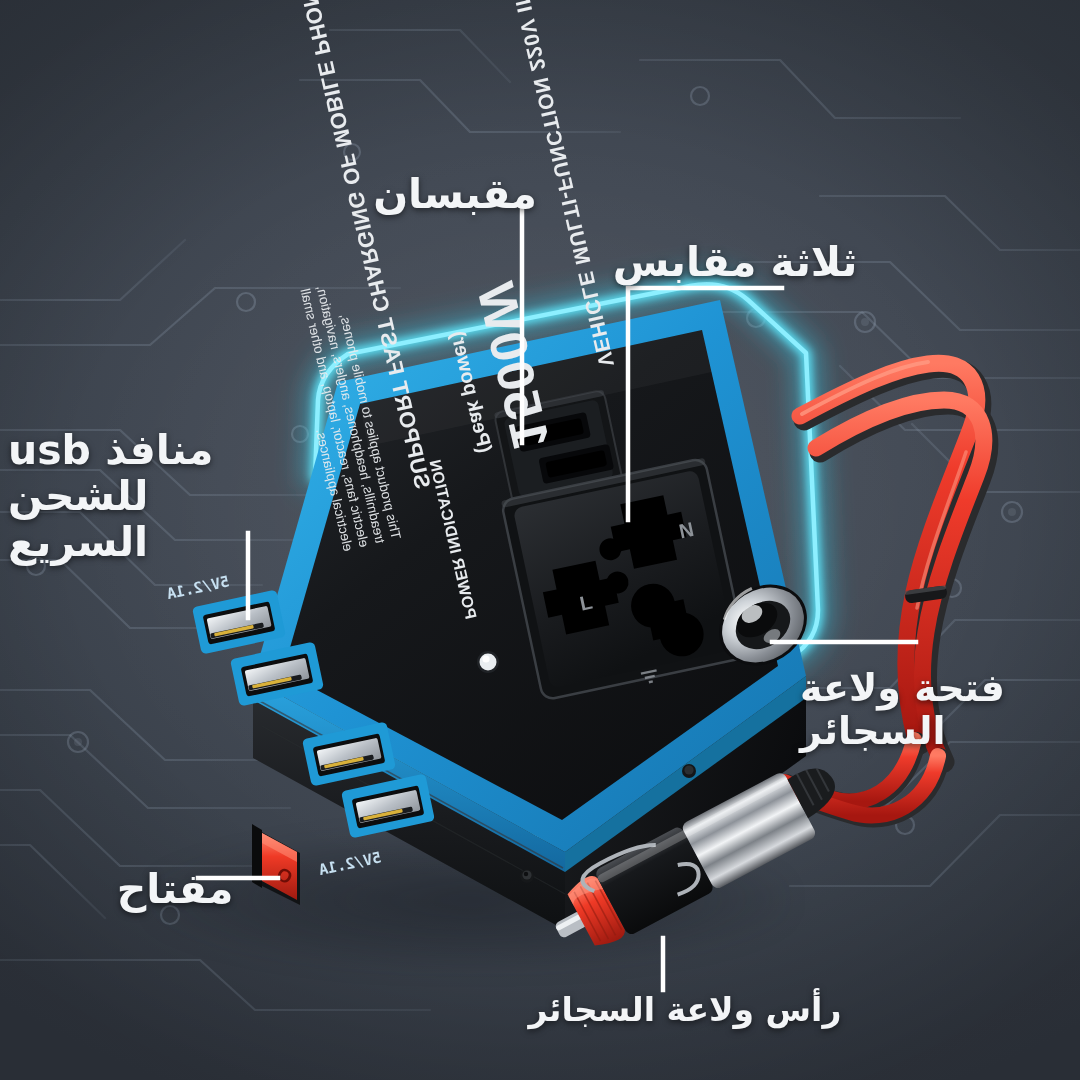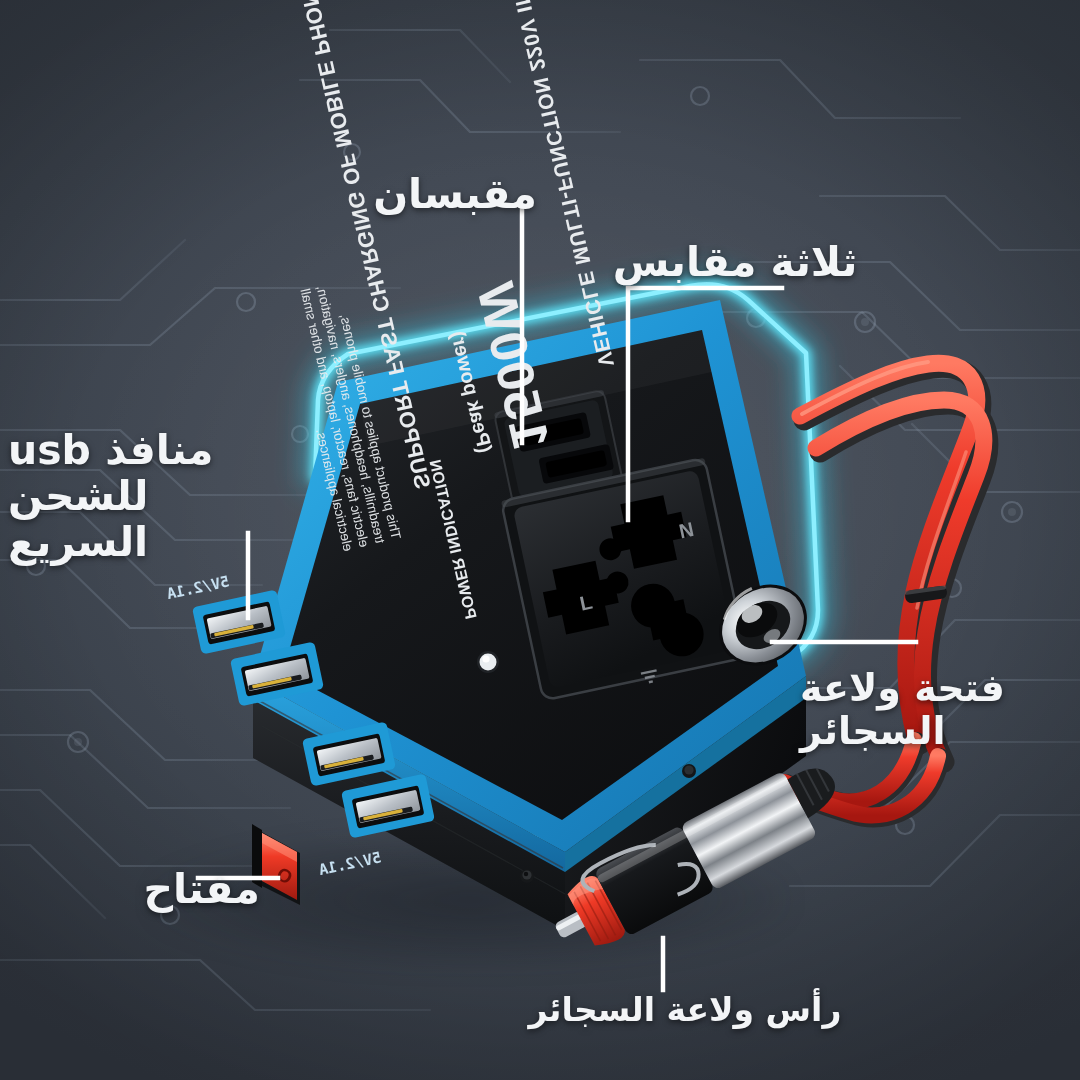--- a/index.html
+++ b/index.html
@@ -34,21 +34,21 @@
   .label{
     position:absolute;color:#f3f5f7;font-weight:700;
     letter-spacing:0px;line-height:1.12;
     text-shadow:0 2px 6px rgba(0,0,0,.55);
     direction:rtl;white-space:pre-line;margin-top:12px;
   }
   .lbl-sockets2{left:355px;top:160px;width:200px;text-align:center;font-size:41px;}
   .lbl-sockets3{left:590px;top:228px;width:290px;text-align:center;font-size:41px;}
   .lbl-usb{left:8px;top:416px;width:290px;text-align:left;font-size:41px;}
   .lbl-lighter-socket{left:800px;top:655px;width:268px;text-align:left;font-size:38px;}
-  .lbl-switch{left:90px;top:855px;width:170px;font-size:41px;}
+  .lbl-switch{left:90px;top:855px;width:170px;text-align:center;font-size:41px;}
   .lbl-plug-head{left:500px;top:980px;width:370px;text-align:center;font-size:33px;}
 
   .leaders{position:absolute;inset:0;width:1080px;height:1080px;pointer-events:none;}
 </style>
 </head>
 <body>
 
 <div id="stage">
 
   <svg class="circuit-svg" viewBox="0 0 1080 1080">

